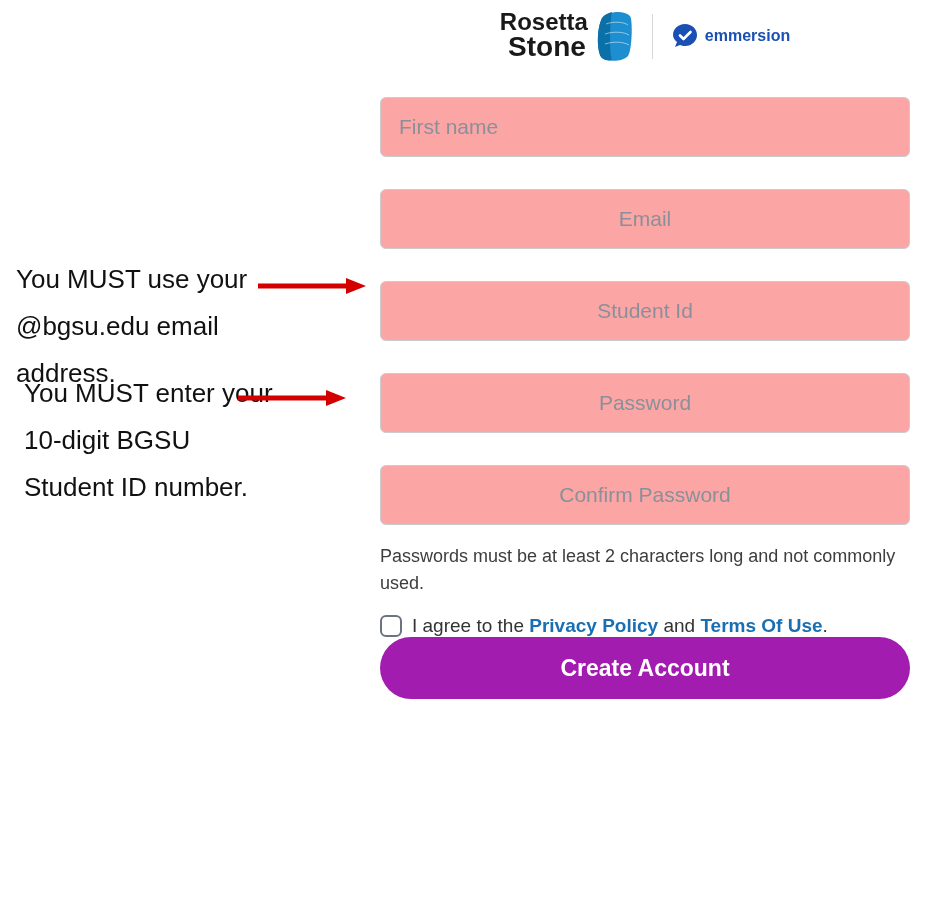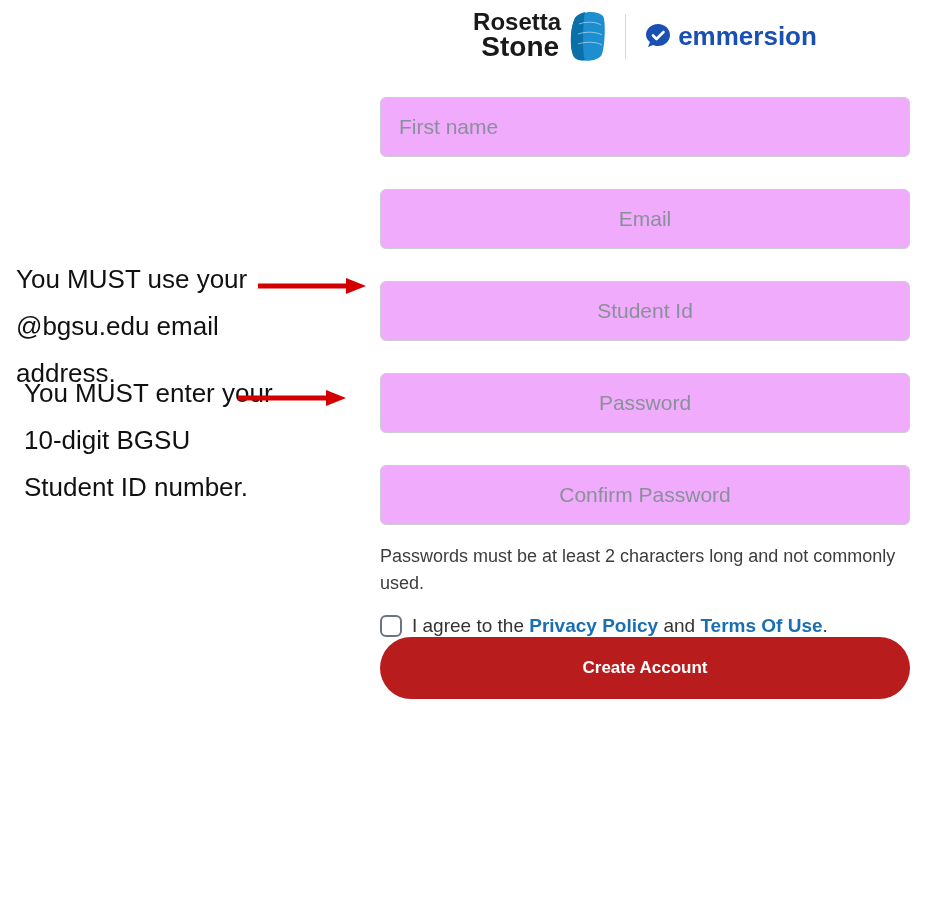--- a/index.html
+++ b/index.html
@@ -44,39 +44,39 @@
     width: 1px;
     height: 45px;
     background: #d6d6d6;
   }
   .logo-em {
     display: flex;
     align-items: center;
     gap: 6px;
     color: #1a4fb3;
     font-weight: 700;
-    font-size: 26px;
+    font-size: 16px;
   }
   .logo-em-icon svg { display: block; }
   .logo-em-text { color: #1a4fb3; }
   
   .row-names {
     display: flex;
     gap: 28px;
     margin-bottom: 32px;
   }
   .input {
     width: 100%;
     height: 60px;
     border: 1px solid #c9cdd2;
     border-radius: 6px;
     font-size: 21px;
     color: #333;
     padding: 0 18px;
-    background: #f0abfc;
+    background: #fca5a5;
   }
   .input::placeholder { color: #8a9099; }
   .full { width: 100%; margin-bottom: 32px; text-align: center; }
   .short { flex: 1; }
   .helper {
     font-size: 18px;
     color: #3d3d3d;
     line-height: 1.5;
     margin-top: -14px;
     margin-bottom: 18px;
@@ -97,23 +97,23 @@
     background: #fff;
     cursor: pointer;
     flex-shrink: 0;
   }
   .agree-row .link { color: #1a6fb3; font-weight: 600; cursor: pointer; }
   .btn-create {
     width: 100%;
     height: 62px;
     border: none;
     border-radius: 31px;
-    background: #b91c1c;
+    background: #a21caf;
     color: #ffffff;
-    font-size: 17px;
+    font-size: 23px;
     font-weight: 700;
     cursor: pointer;
   }
   
   .annotation {
     position: absolute;
     font-size: 26px;
     color: #111;
     line-height: 1.8;
     width: 260px;

